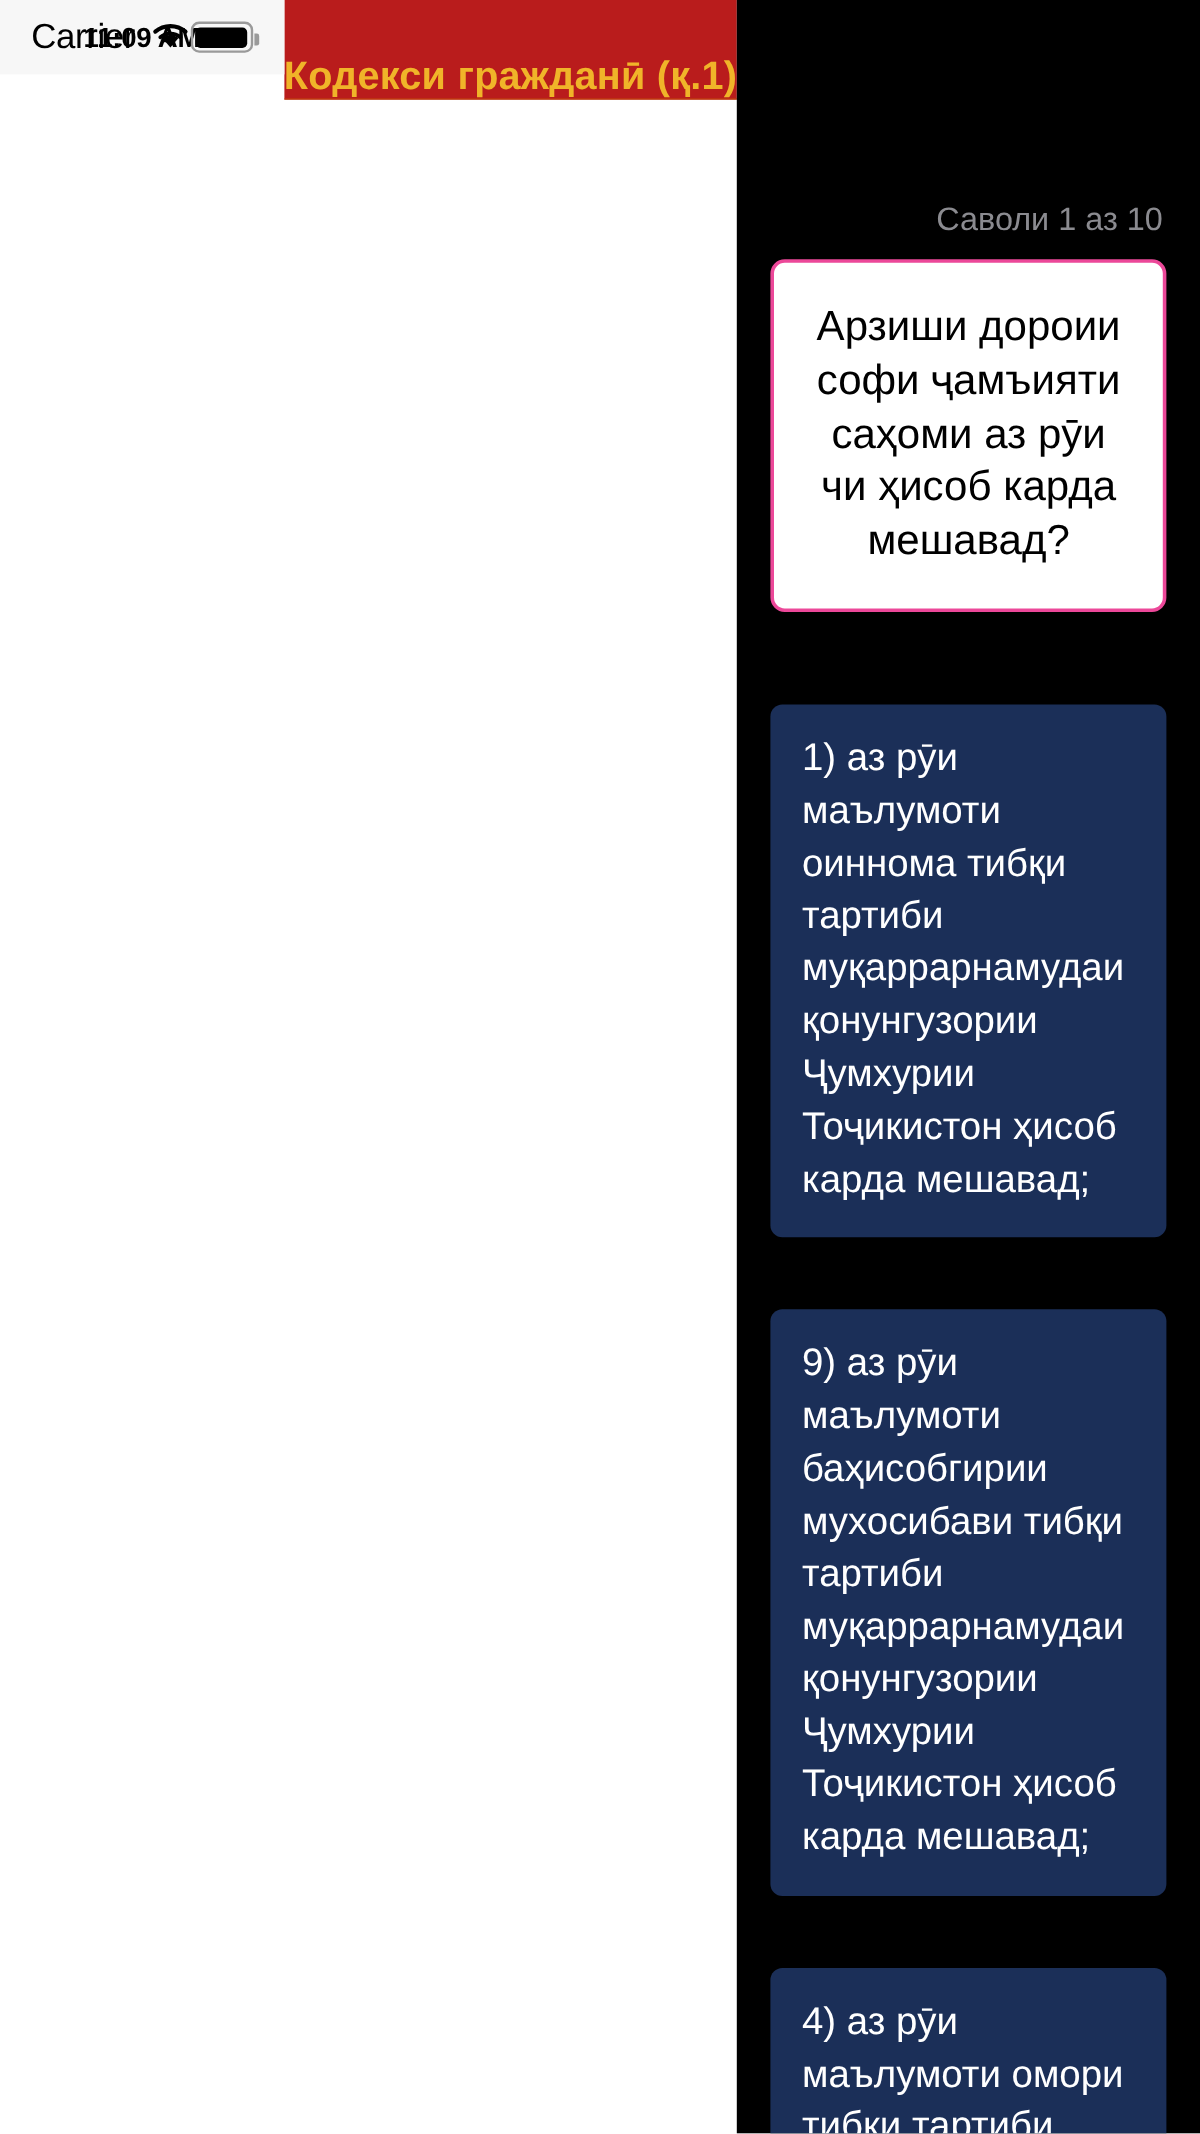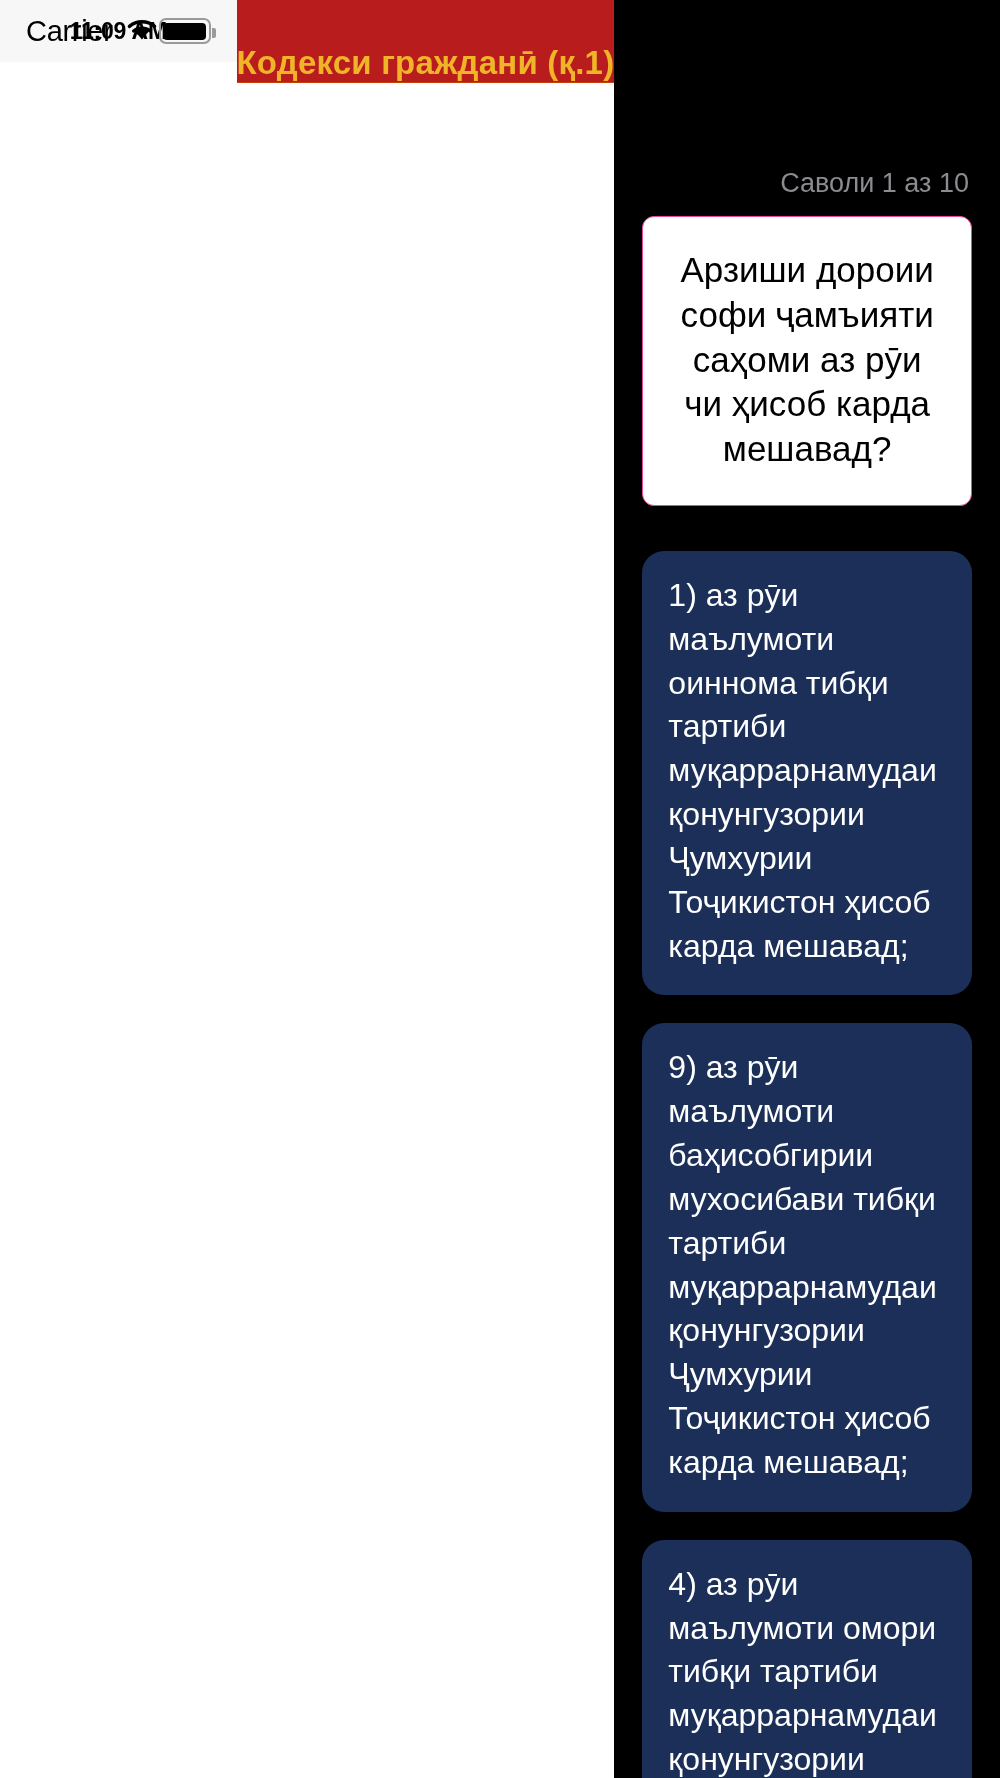--- a/index.html
+++ b/index.html
@@ -109,45 +109,46 @@
   }
   .counter {
     text-align: right;
     font-size: 27px;
     color: #8b8b90;
     padding-top: 168px;
     padding-right: 3px;
     padding-bottom: 17px;
   }
   .question-card {
-    border: 1px solid #ec4899;
+    border: 3px solid #ec4899;
     border-radius: 12px;
     background: #ffffff;
     padding: 31px 26px 33px;
     text-align: center;
   }
   .question-text {
     font-size: 35px;
     line-height: 1.28;
     color: #000000;
   }
   .answers {
     margin-top: 45px;
     display: flex;
     flex-direction: column;
     gap: 28px;
   }
   .answer {
     background: #1b2f58;
-    border-radius: 22px;
+    border-radius: 10px;
     padding: 23px 26px 27px;
     color: #ffffff;
     font-size: 32px;
     line-height: 1.37;
     cursor: pointer;
+    margin-top: 32px;
   }
 </style>
 </head>
 <body>
 
 <div class="phone">
 
   <div class="status-bar">
     <div class="status-left">
       <span class="carrier-label">Carrier</span>

